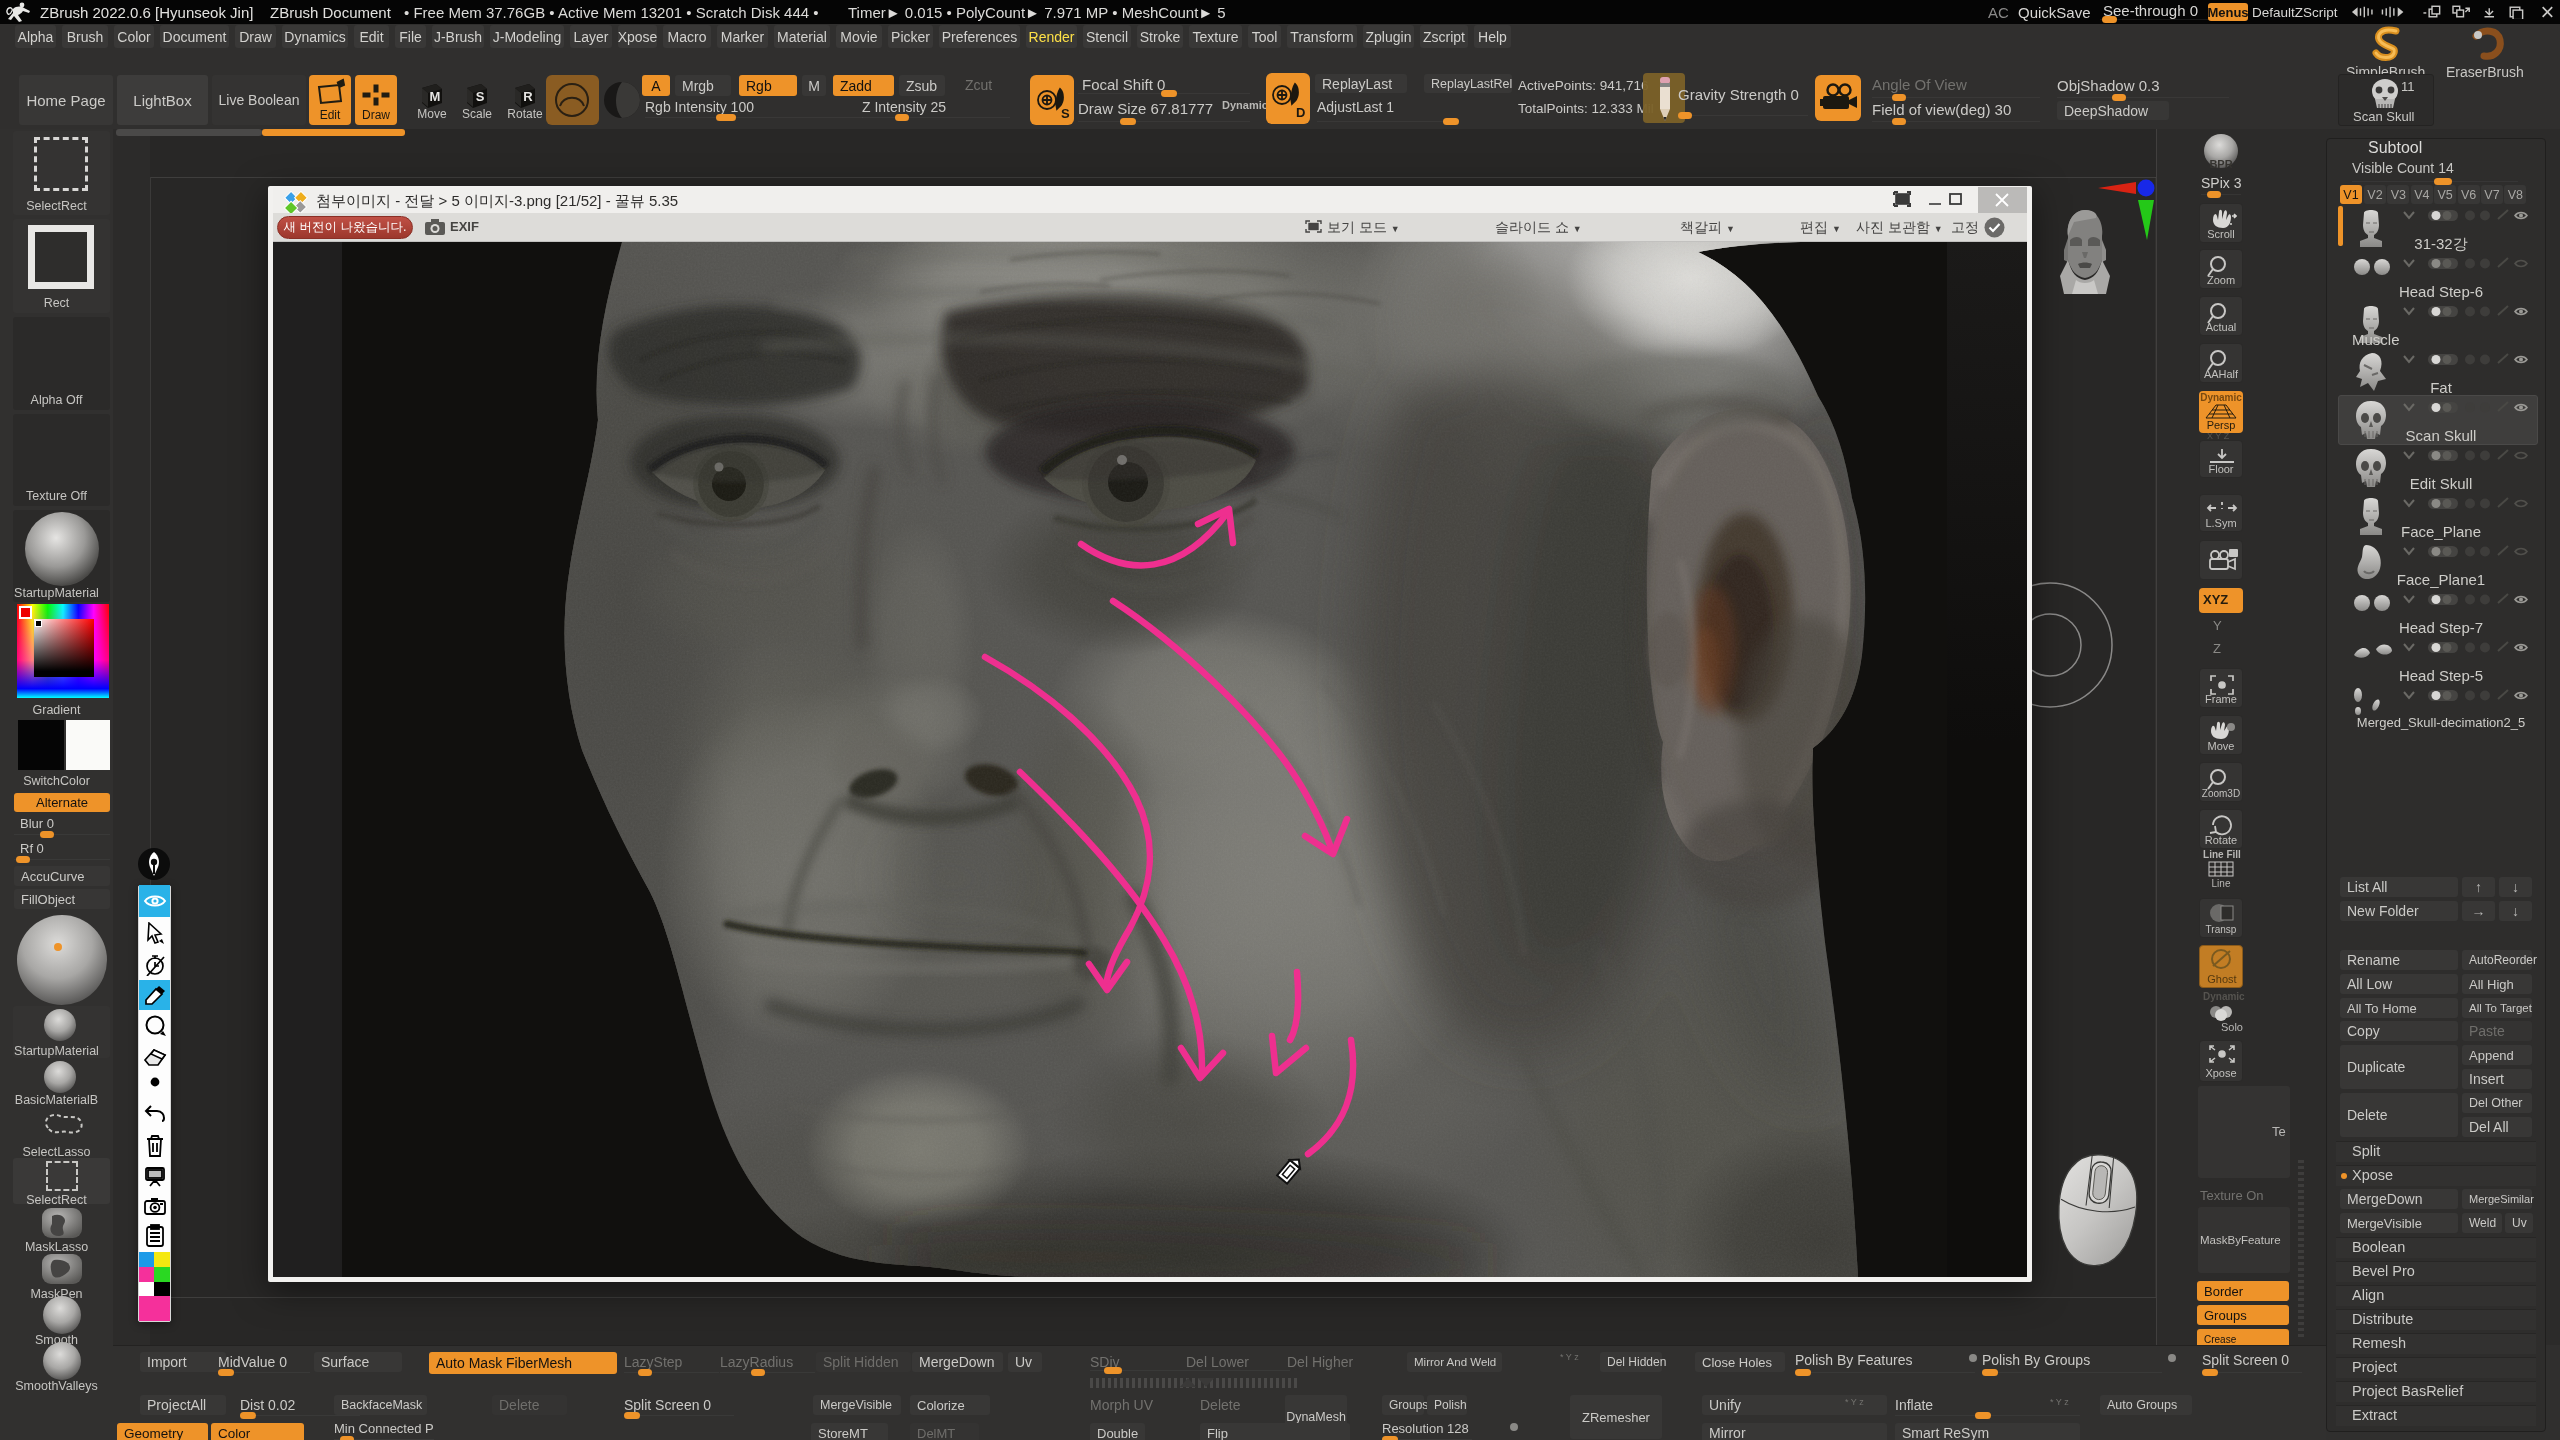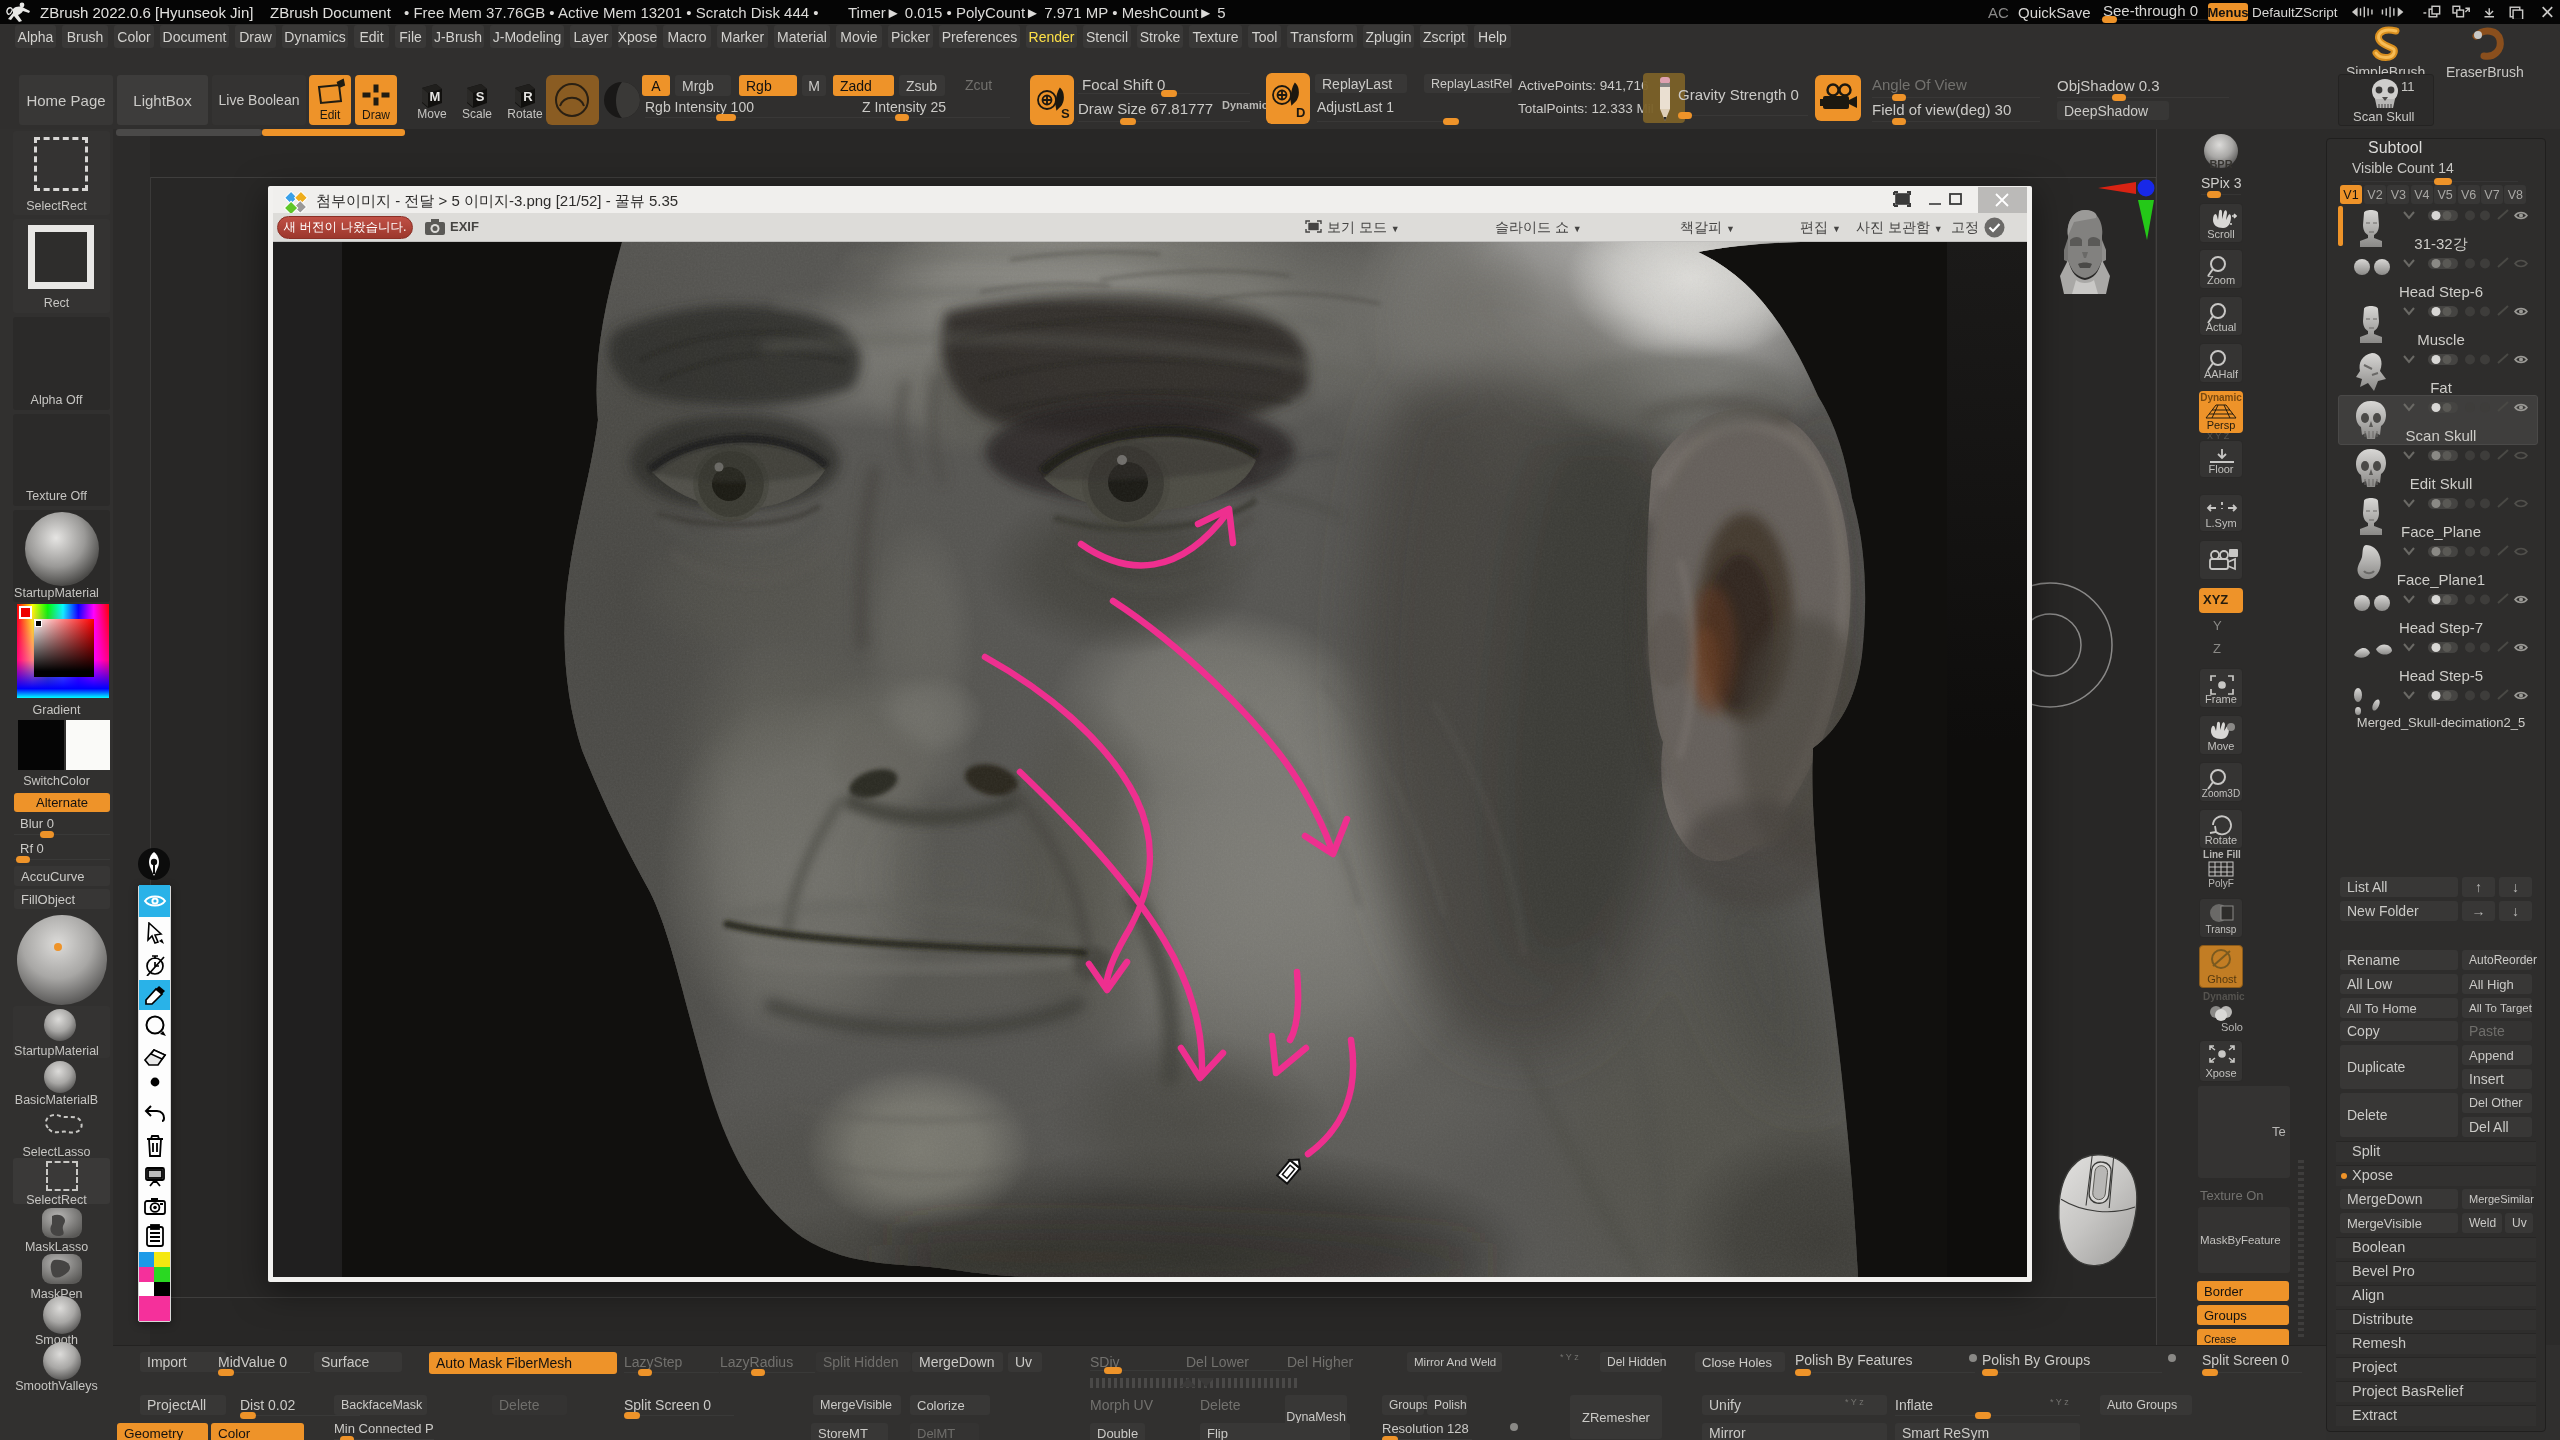--- a/index.html
+++ b/index.html
@@ -475,21 +475,21 @@
       <path d="M6 12 a9 9 0 1 1 3 7 m-1 -6 l1 6 l-6 1"></path>
     </svg>
     <div class="lb" style="left:0;bottom:2px;width:42px;text-align:center;font-size:11px;color:#c2c1be;top:auto">Rotate</div>
   </div>
 <div class="a" style="left:2199px;top:852px;width:44px;height:40px">
 <div class="lb" style="left:1px;top:-3px;width:44px;text-align:center;font-size:10px;color:#b8b7b5;font-weight:bold">Line Fill</div>
 <svg width="26" height="16" style="left:9px;top:9px" viewBox="0 0 26 16" fill="none" stroke="#c8c7c5">
       <rect x="1" y="1" width="24" height="14"></rect>
       <path d="M1 6 h24 M1 11 h24 M7 1 v14 M13 1 v14 M19 1 v14"></path>
     </svg>
-<div class="lb" style="left:0;top:26px;width:44px;text-align:center;font-size:10px;color:#b8b7b5">PolyF</div>
+<div class="lb" style="left:0;top:26px;width:44px;text-align:center;font-size:10px;color:#b8b7b5">Line</div>
   </div>
 <div class="a" style="left:2199px;top:898px;width:44px;height:40px;background:#353433;border-radius:4px;border:1px solid #2a2928">
     <svg width="28" height="22" style="left:8px;top:3px" viewBox="0 0 28 22">
       <circle cx="11" cy="11" r="9" fill="#6a6967"></circle>
       <rect x="13" y="4" width="12" height="14" fill="#2e2d2b" stroke="#8a8987"></rect>
     </svg>
     <div class="lb" style="left:0;bottom:2px;width:42px;text-align:center;font-size:10px;color:#c2c1be;top:auto">Transp</div>
   </div>
 <div class="a" style="left:2199px;top:945px;width:44px;height:43px;background:#c27d24;border-radius:4px;border:1px solid #8a5a1a">
     <svg width="28" height="22" style="left:8px;top:2px" viewBox="0 0 28 22">
@@ -592,21 +592,21 @@
 <svg style="left:2352px;top:303px" width="38" height="40" viewBox="0 0 38 40">
     <defs>
       <linearGradient id="tg" x1="0" y1="0" x2="0" y2="1">
         <stop offset="0" stop-color="#d8d7d5"></stop>
         <stop offset="1" stop-color="#8a8987"></stop>
       </linearGradient>
     </defs>
     <path d="M12 6 C12 2 26 2 26 6 L27 18 C27 24 24 27 22 28 L22 31 L30 34 L30 40 L8 40 L8 34 L16 31 L16 28 C14 27 11 24 11 18 Z" fill="url(#tg)"></path>
     <path d="M14 16 h4 M21 16 h4 M17 25 h5" stroke="#6a6967"></path>
   </svg>
-<div class="lb" style="left:2352px;top:331px;width:178px;text-align:center;font-size:15px;color:#cecdc9">Muscle</div>
+<div class="lb" style="left:2352px;top:331px;width:178px;font-size:15px;color:#cecdc9">Muscle</div>
 <svg style="left:2400px;top:352px" width="130" height="14" viewBox="0 0 130 14">
 <path d="M4 4 l5 6 l5 -6" fill="none" stroke="#6a6965" stroke-width="2"></path>
 <rect x="28" y="2" width="30" height="11" rx="5.5" fill="#454442"></rect>
 <circle cx="36" cy="7.5" r="4.5" fill="#d8d7d5"></circle>
     <circle cx="47" cy="7.5" r="4.5" fill="#5a5955"></circle>
 <circle cx="70" cy="7.5" r="5" fill="#3e3d3b"></circle>
     <circle cx="85" cy="7.5" r="5" fill="#3e3d3b"></circle>
 <path d="M98 11 L108 2" stroke="#4a4945" stroke-width="2"></path>
     <path d="M115 7.5 C118 3.5 124 3.5 127 7.5 C124 11.5 118 11.5 115 7.5 Z" fill="none" stroke="#9a9995" stroke-width="1.6"></path>
     <circle cx="121" cy="7.5" r="2" fill="#9a9995"></circle>

